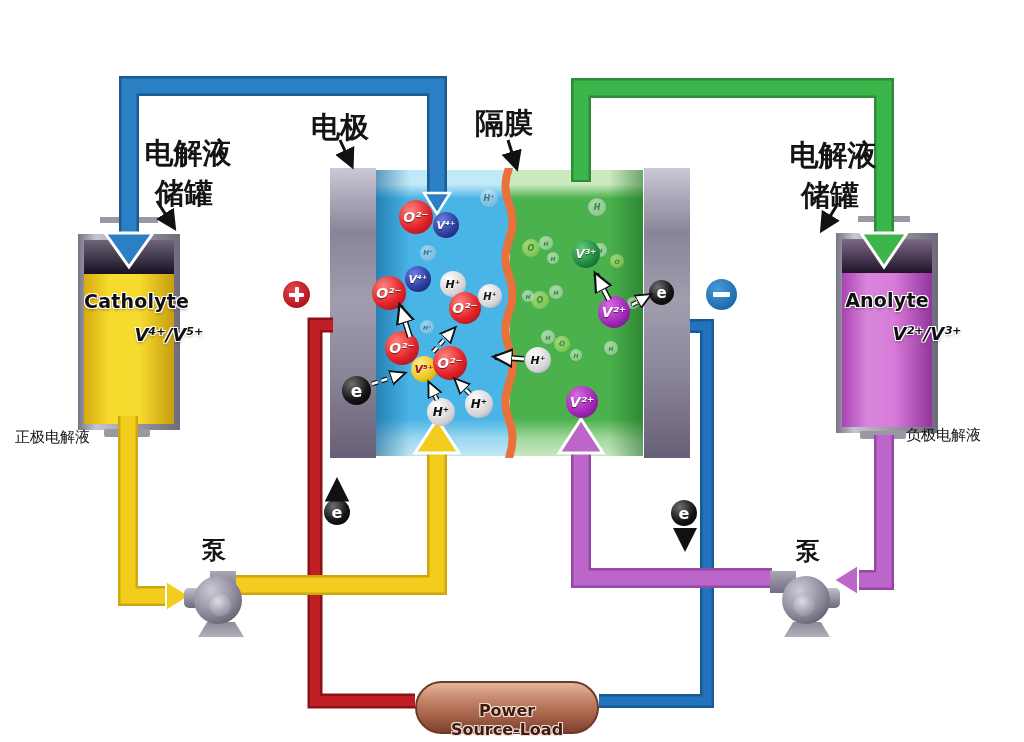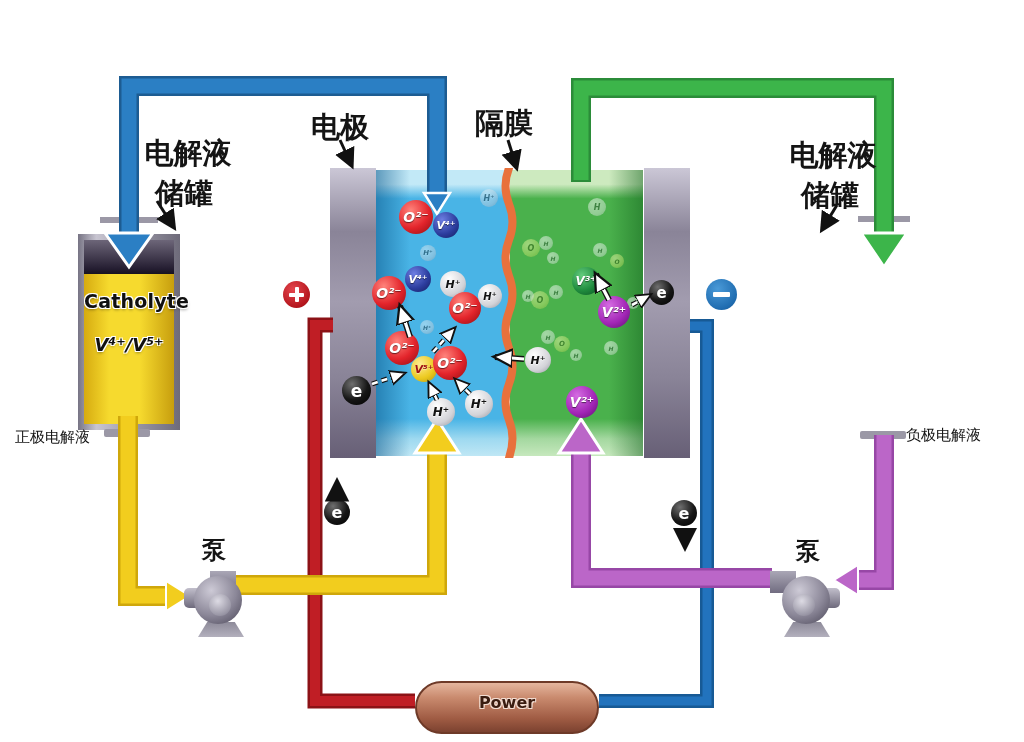--- a/index.html
+++ b/index.html
@@ -30,40 +30,40 @@
   .tank-inner{width:100%;height:100%;position:relative;}
   .tank-cap{position:absolute;left:0;top:0;width:100%;height:34px;}
   .tank-left .tank-cap{background:linear-gradient(180deg,#6d6679 0%,#241d31 85%,#17121f 100%);}
   .tank-right .tank-cap{background:linear-gradient(180deg,#7a6a85 0%,#2f2038 85%,#1d1426 100%);}
   .tank-body{position:absolute;left:0;top:34px;width:100%;bottom:0;}
   .tank-left .tank-body{background:linear-gradient(90deg,#d6ab10,#f6da2e 28%,#f6da2e 62%,#c79e0e);}
   .tank-right .tank-body{background:linear-gradient(90deg,#a944b2,#d887dd 28%,#d77ad8 58%,#93359d);}
   .tank-text{position:absolute;width:100%;text-align:center;font-weight:bold;color:#101010;
         text-shadow:-1px -1px 0 #fff,1px -1px 0 #fff,-1px 1px 0 #fff,1px 1px 0 #fff,0 2px 3px rgba(0,0,0,.35);}
   .tank-name{top:16px;font-size:19px;letter-spacing:.2px;}
-  .tank-couple{top:60px;font-size:18px;font-style:italic;}
+  .tank-couple{top:50px;font-size:18px;font-style:italic;margin-left:40px;}
 
   
   .pump{z-index:3;width:90px;height:76px;}
   .pump .duct{position:absolute;width:26px;height:22px;background:linear-gradient(180deg,#aaa7b6,#716c80);}
   .pump .nozzle{position:absolute;width:24px;height:20px;background:linear-gradient(180deg,#c2bfcc,#6e6a7c);}
   .pump .volute{position:absolute;width:48px;height:48px;border-radius:50%;
         background:radial-gradient(circle at 36% 30%,#cdcad6,#8b8798 55%,#575364 90%);}
   .pump .eye{position:absolute;width:22px;height:22px;border-radius:50%;
         background:radial-gradient(circle at 40% 32%,#dddbe4,#9a97a6 70%,#7a7688);}
   .pump .base{position:absolute;width:46px;height:15px;background:linear-gradient(180deg,#8d8a99,#b3b0bd);
         clip-path:polygon(20% 0,80% 0,100% 100%,0 100%);}
 
   
   .capsule{left:415px;top:681px;width:184px;height:53px;border-radius:27px;z-index:2;
         background:linear-gradient(180deg,#e5b69e 0%,#c98a6e 30%,#a05c44 72%,#7c4230 100%);
         border:2px solid #6e3a28;box-sizing:border-box;text-align:center;}
   .capsule .line{font-weight:bold;font-size:16px;line-height:19px;color:#3a1c10;
         text-shadow:-1px -1px 0 #f3ddd2,1px -1px 0 #f3ddd2,-1px 1px 0 #f3ddd2,1px 1px 0 #f3ddd2;}
-  .capsule .line:first-child{margin-top:10px;}
+  .capsule .line:first-child{margin-top:18px;}
 
   
   .terminal{border-radius:50%;z-index:4;}
   .terminal-plus{left:283px;top:281px;width:27px;height:27px;
         background:radial-gradient(circle at 38% 32%,#e4454d,#b5161d 70%,#8c0f14);}
   .terminal-plus::before{content:"";position:absolute;left:6px;top:11.5px;width:15px;height:4px;background:#fff;border-radius:1px;}
   .terminal-plus::after{content:"";position:absolute;left:11.5px;top:6px;width:4px;height:15px;background:#fff;border-radius:1px;}
   .terminal-minus{left:706px;top:279px;width:31px;height:31px;
         background:radial-gradient(circle at 38% 32%,#4a9ad8,#1f6cb0 70%,#14528c);}
   .terminal-minus::before{content:"";position:absolute;left:7px;top:13px;width:17px;height:5px;background:#fff;border-radius:1px;}
@@ -74,21 +74,21 @@
         color:#fff;font-weight:bold;}
 
   
   #ion-layer{z-index:4;left:0;top:0;width:1024px;height:742px;pointer-events:none;}
   .ion{position:absolute;border-radius:50%;display:flex;align-items:center;justify-content:center;
        font-weight:bold;font-style:italic;color:#fff;text-shadow:0 1px 1px rgba(0,0,0,.55);}
   .ion.oxide{background:radial-gradient(circle at 35% 30%,#ff837b,#e3242b 55%,#8e0d12);}
   .ion.v4{background:radial-gradient(circle at 35% 30%,#6d7ee2,#2c3d9e 58%,#131c5c);}
   .ion.v5{background:radial-gradient(circle at 35% 30%,#ffec90,#ecc91f 58%,#b2940a);color:#a01414;text-shadow:0 1px 1px rgba(255,255,255,.5);}
   .ion.v2{background:radial-gradient(circle at 35% 30%,#d56ce2,#a226b6 58%,#5c0f6e);}
-  .ion.v3{background:radial-gradient(circle at 35% 30%,#63cc7d,#1f8a3d 58%,#0b5222);margin-top:27px;}
+  .ion.v3{background:radial-gradient(circle at 35% 30%,#63cc7d,#1f8a3d 58%,#0b5222);}
   .ion.proton{background:radial-gradient(circle at 35% 30%,#ffffff,#d3d3d8 62%,#94949e);color:#111;text-shadow:0 1px 1px rgba(255,255,255,.7);}
   .ion.faint{opacity:.42;}
   .ion.pale-o{background:radial-gradient(circle at 35% 30%,#e4f5a8,#b5dd6a 60%,#86b83c);color:#3c641a;opacity:.55;text-shadow:none;}
   .ion.pale-h{background:radial-gradient(circle at 35% 30%,#fff,#d9e8dc 62%,#a8c2ac);color:#33543a;opacity:.5;text-shadow:none;}
 
   
   .lbl{z-index:5;color:#141414;white-space:nowrap;}
   .lbl-cjk{font-weight:600;font-size:29px;transform:translateX(-50%);}
   .lbl-small{font-size:15px;font-weight:400;}
   .lbl-big{font-weight:bold;font-size:24px;transform:translateX(-50%);}
@@ -110,20 +110,29 @@
 
   <div class="abs tank tank-left">
     <div class="tank-inner">
       <div class="tank-cap"></div>
       <div class="tank-body">
         <div class="tank-text tank-name">Catholyte</div>
         <div class="tank-text tank-couple">V⁴⁺/V⁵⁺</div>
       </div>
     </div>
   </div>
+  <div class="abs tank tank-right">
+    <div class="tank-inner">
+      <div class="tank-cap"></div>
+      <div class="tank-body">
+        <div class="tank-text tank-name">Anolyte</div>
+        <div class="tank-text tank-couple">V²⁺/V³⁺</div>
+      </div>
+    </div>
+  </div>
 
   <svg class="layer" width="1024" height="742" style="z-index:2">
 
     <rect x="100" y="217" width="58" height="6" fill="#9b98a6"></rect>
     <rect x="858" y="216" width="52" height="6" fill="#9b98a6"></rect>
     <rect x="104" y="429" width="46" height="8" rx="2" fill="#9b98a6"></rect>
     <rect x="860" y="431" width="46" height="8" rx="2" fill="#9b98a6"></rect>
 
     <polyline points="333,325 315,325 315,701 415,701" fill="none" stroke-width="15" style="stroke:var(--wire_red_dark)"></polyline>
     <polyline points="333,325 315,325 315,701 415,701" fill="none" stroke-width="10" style="stroke:var(--wire_red)"></polyline>
@@ -165,20 +174,21 @@
   <div class="abs pump" style="left:756px;top:560px">
     <div class="duct" style="left:14px;top:11px"></div>
     <div class="nozzle" style="left:60px;top:28px;border-radius:0 5px 5px 0"></div>
     <div class="base" style="left:28px;top:62px"></div>
     <div class="volute" style="left:26px;top:16px"></div>
     <div class="eye" style="left:37px;top:34px"></div>
   </div>
 
   <div class="abs capsule">
     <div class="line">Power</div>
+    <div class="line">Source-Load</div>
   </div>
 
   <div class="abs terminal terminal-plus"></div>
   <div class="abs terminal terminal-minus"></div>
 
   <div class="abs" id="ion-layer">
       <div class="ion oxide" style="left: 399px; top: 200px; height: 34px; width: 34px; font-size: 14px;">O²⁻</div>
       <div class="ion v4" style="left: 433px; top: 212px; height: 26px; width: 26px; font-size: 11px;">V⁴⁺</div>
       <div class="ion proton faint" style="left: 480px; top: 189px; height: 18px; width: 18px; font-size: 8px;">H⁺</div>
       <div class="ion proton faint" style="left: 420px; top: 245px; height: 16px; width: 16px; font-size: 7px;">H⁺</div>

